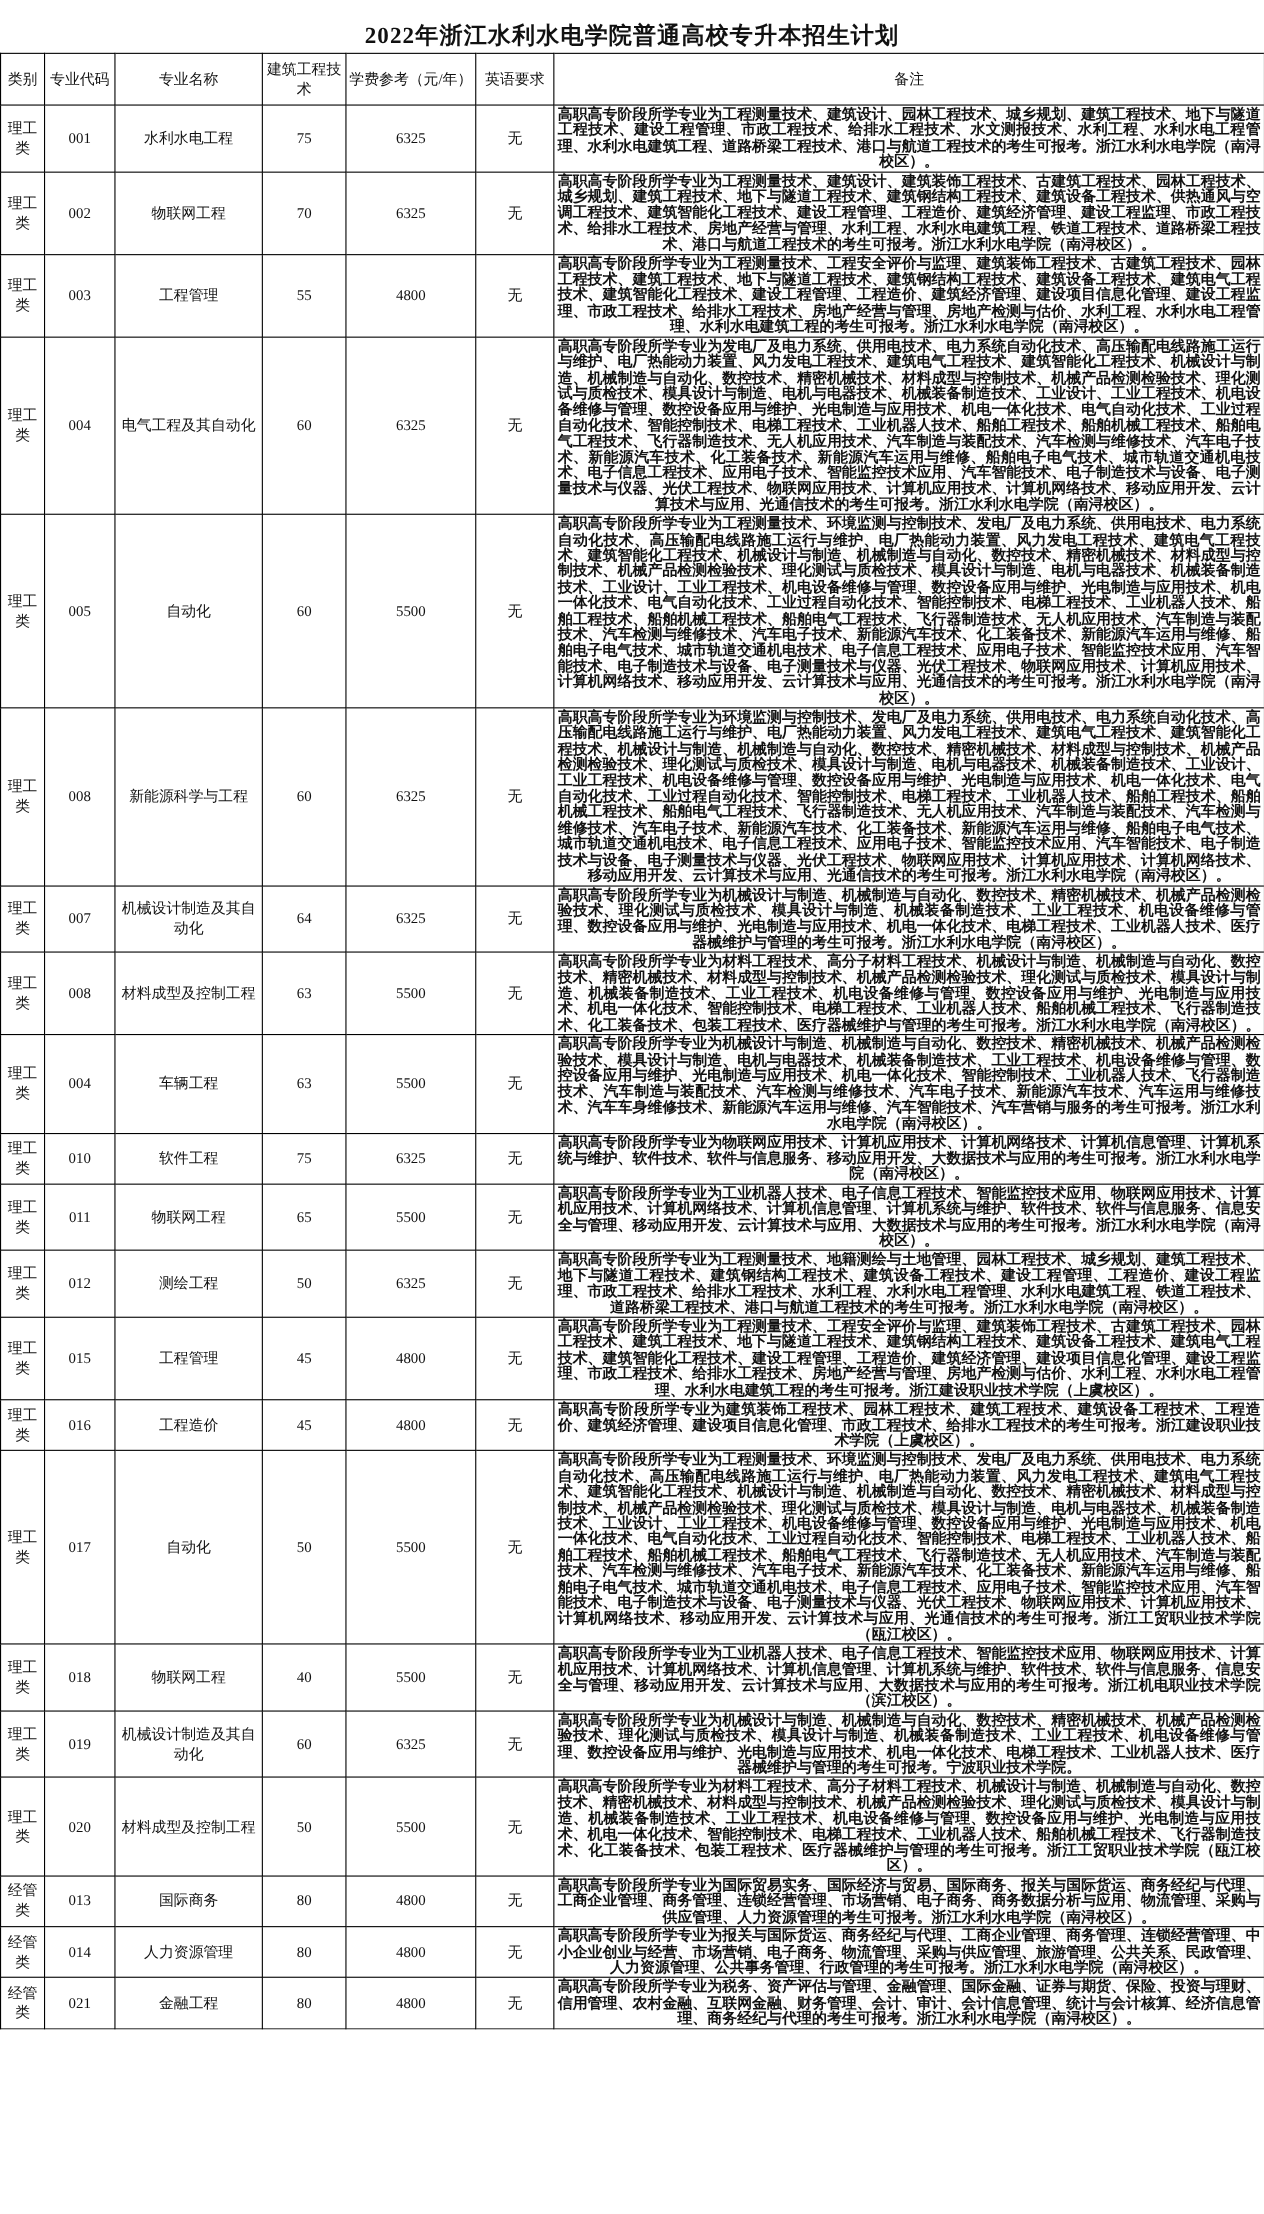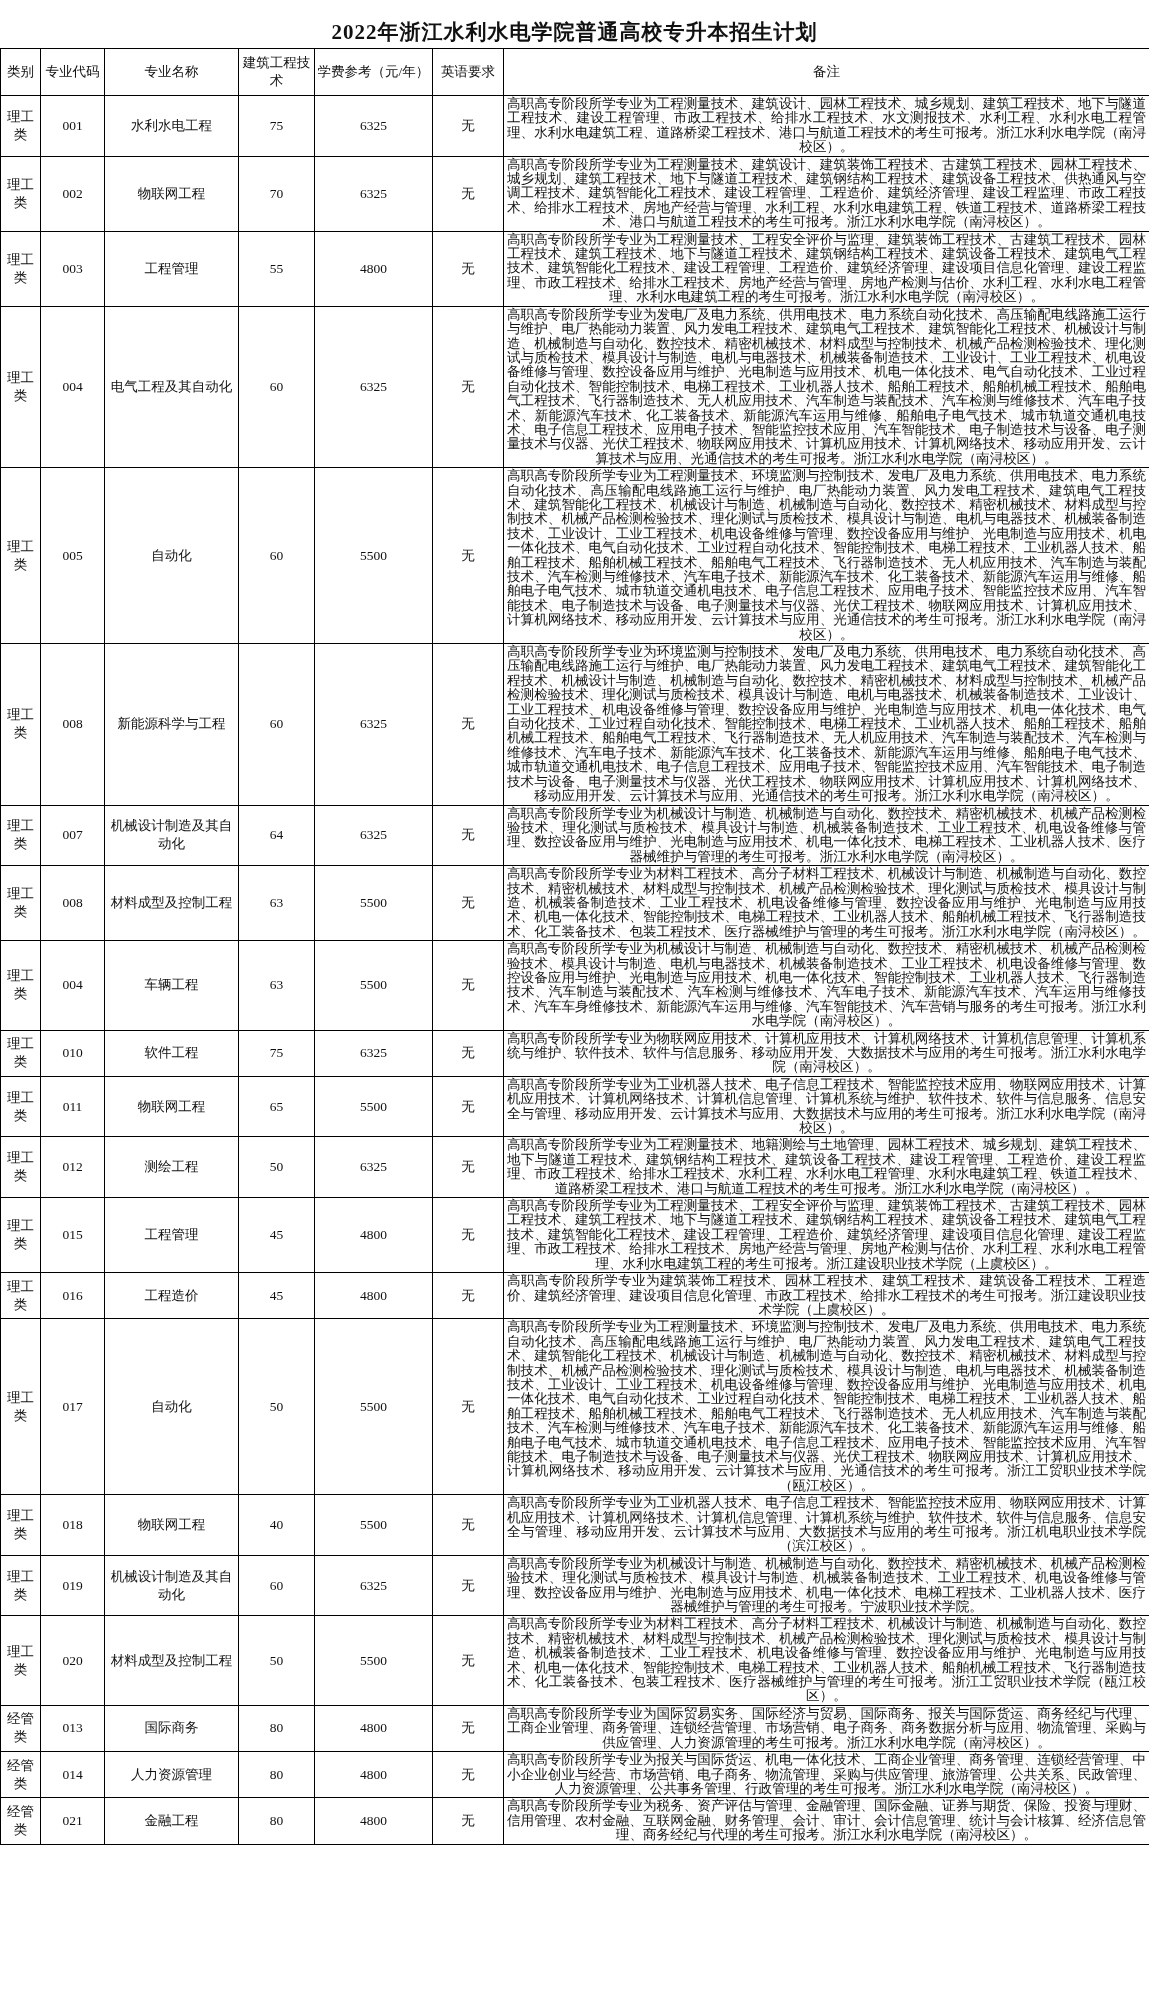--- a/index.html
+++ b/index.html
@@ -35,20 +35,21 @@
     text-align:center;
     padding:1px;
   }
   .plan-table td.c-remark{
     font-size:13.6px;
     line-height:14.4px;
     text-align:justify;
     text-align-last:center;
     text-justify:inter-ideograph;
     padding:1px 3px;
+    font-weight:bold;
   }
 </style>
 </head>
 <body>
 
 <div class="doc-title">2022年浙江水利水电学院普通高校专升本招生计划</div>
 
 <table class="plan-table">
   <colgroup>
     <col style="width:40px">
@@ -242,21 +243,21 @@
     <td class="c-english">无</td>
     <td class="c-remark">高职高专阶段所学专业为国际贸易实务、国际经济与贸易、国际商务、报关与国际货运、商务经纪与代理、工商企业管理、商务管理、连锁经营管理、市场营销、电子商务、商务数据分析与应用、物流管理、采购与供应管理、人力资源管理的考生可报考。浙江水利水电学院（南浔校区）。</td>
   </tr>
       <tr>
     <td class="c-cat">经管类</td>
     <td class="c-code">014</td>
     <td class="c-name">人力资源管理</td>
     <td class="c-plan">80</td>
     <td class="c-tuition">4800</td>
     <td class="c-english">无</td>
-    <td class="c-remark">高职高专阶段所学专业为报关与国际货运、机电一体化技术、工商企业管理、商务管理、连锁经营管理、中小企业创业与经营、市场营销、电子商务、物流管理、采购与供应管理、旅游管理、公共关系、民政管理、人力资源管理、公共事务管理、行政管理的考生可报考。浙江水利水电学院（南浔校区）。</td>
+    <td class="c-remark">高职高专阶段所学专业为报关与国际货运、商务经纪与代理、工商企业管理、商务管理、连锁经营管理、中小企业创业与经营、市场营销、电子商务、物流管理、采购与供应管理、旅游管理、公共关系、民政管理、人力资源管理、公共事务管理、行政管理的考生可报考。浙江水利水电学院（南浔校区）。</td>
   </tr>
       <tr>
     <td class="c-cat">经管类</td>
     <td class="c-code">021</td>
     <td class="c-name">金融工程</td>
     <td class="c-plan">80</td>
     <td class="c-tuition">4800</td>
     <td class="c-english">无</td>
     <td class="c-remark">高职高专阶段所学专业为税务、资产评估与管理、金融管理、国际金融、证券与期货、保险、投资与理财、信用管理、农村金融、互联网金融、财务管理、会计、审计、会计信息管理、统计与会计核算、经济信息管理、商务经纪与代理的考生可报考。浙江水利水电学院（南浔校区）。</td>
   </tr>

